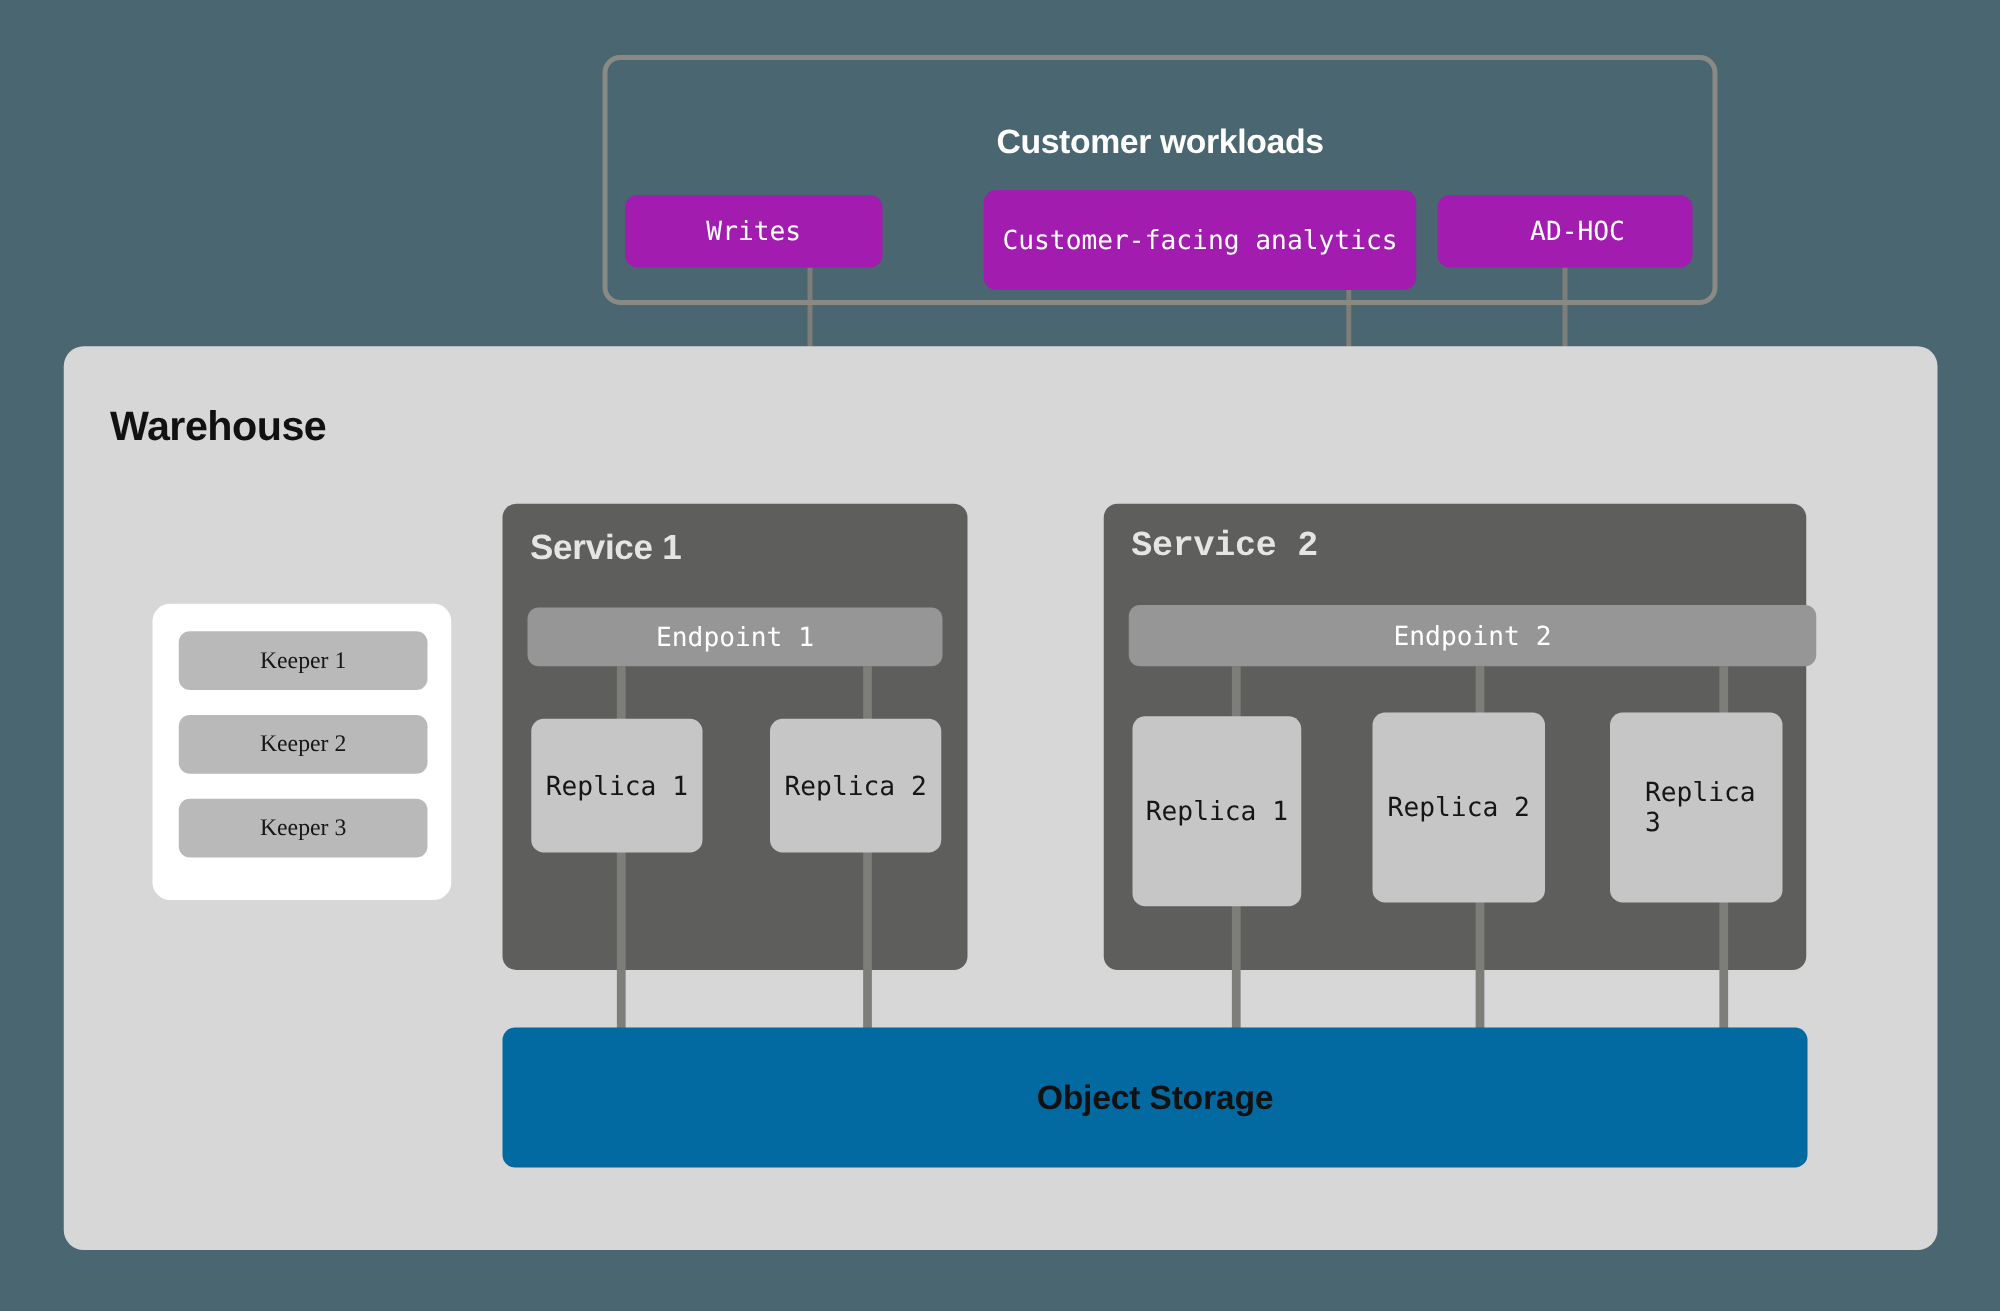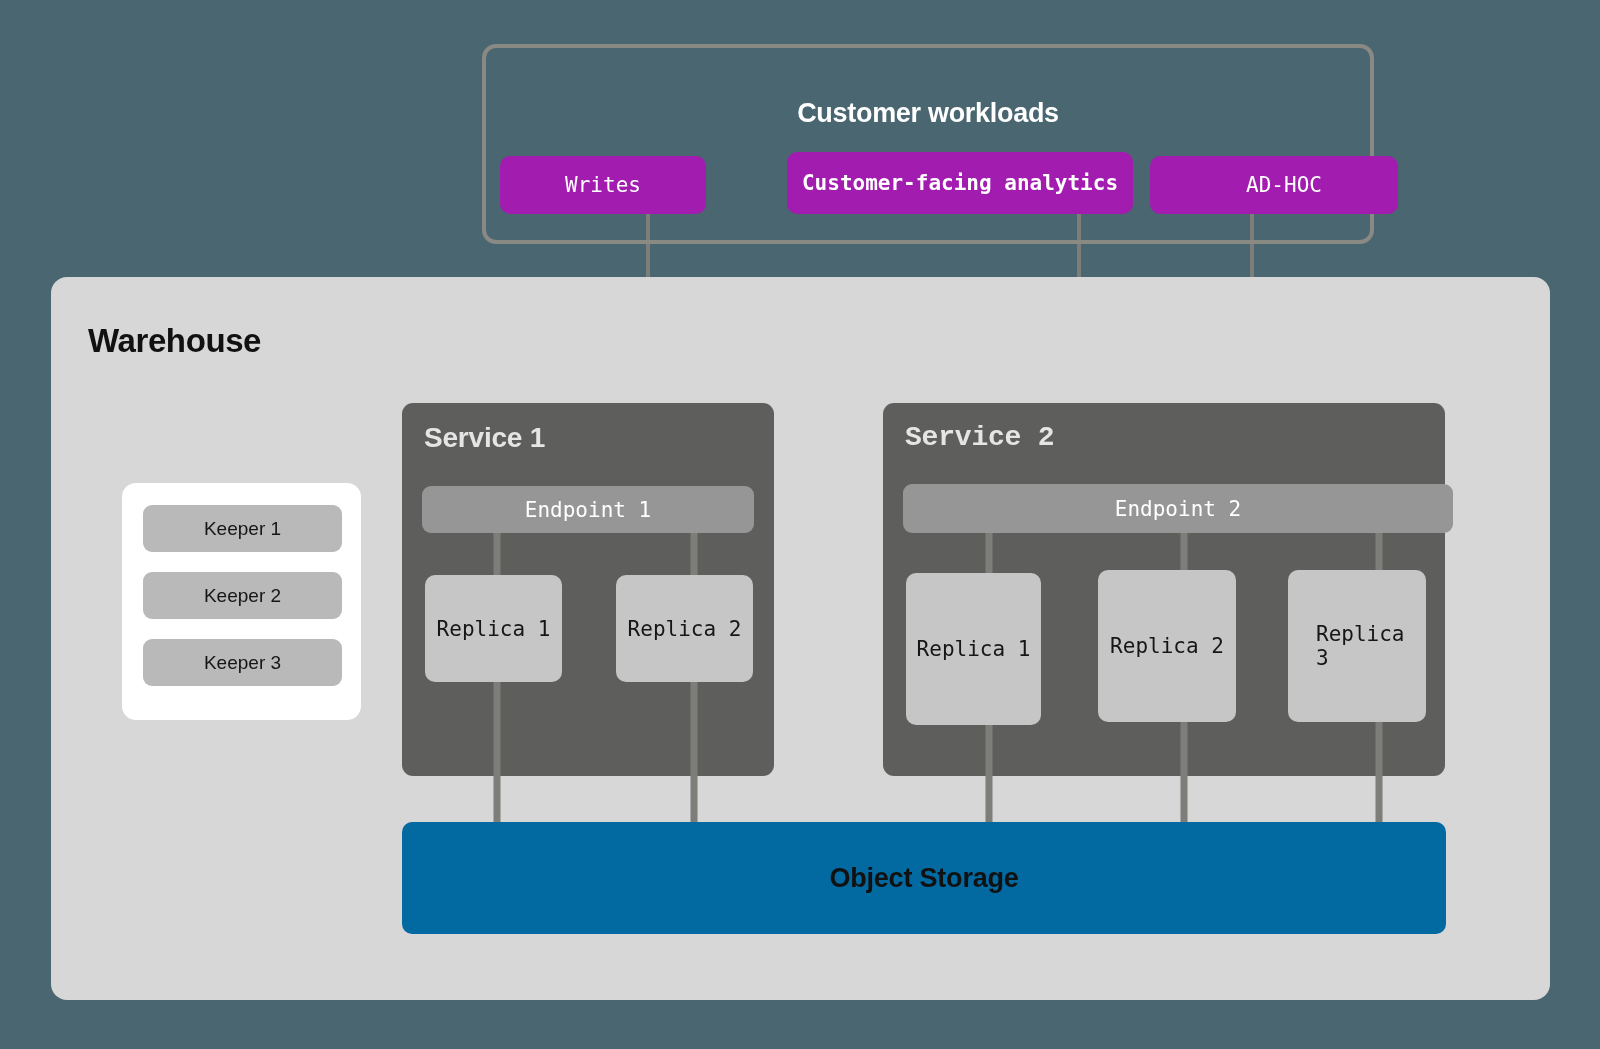--- a/index.html
+++ b/index.html
@@ -45,22 +45,22 @@
     color: #ffffff;
     font-family: "DejaVu Sans Mono", monospace;
     font-size: 21px;
     display: flex;
     align-items: center;
     justify-content: center;
     box-sizing: border-box;
     text-align: right;
   }
   #pill-writes    { left: 500px; top: 156px; width: 206px; height: 58px; }
-  #pill-analytics { left: 787px; top: 152px; width: 346px; height: 62px; font-weight: bold; }
-  #pill-adhoc     { left: 1150px; top: 156px; width: 248px; height: 58px; padding-left: 20px; }
+  #pill-analytics { left: 787px; top: 152px; width: 346px; height: 80px; }
+  #pill-adhoc     { left: 1150px; top: 156px; width: 204px; height: 58px; padding-left: 20px; }
 
   
   .warehouse {
     position: absolute;
     left: 51px; top: 277px;
     width: 1499px; height: 723px;
     background: #d7d7d7;
     border-radius: 16px;
   }
   .warehouse-title {
@@ -80,21 +80,21 @@
     background: #ffffff;
     border-radius: 14px;
   }
   .keeper-pill {
     position: absolute;
     left: 143px;
     width: 199px; height: 47px;
     background: #b9b9b9;
     border-radius: 9px;
     color: #161616;
-    font-family: Liberation Sans, sans-serif;
+    font-family: Liberation Serif, serif;
     font-size: 19px;
     display: flex;
     align-items: center;
     justify-content: center;
     box-sizing: border-box;
   }
 
   
   .service-box {
     position: absolute;

